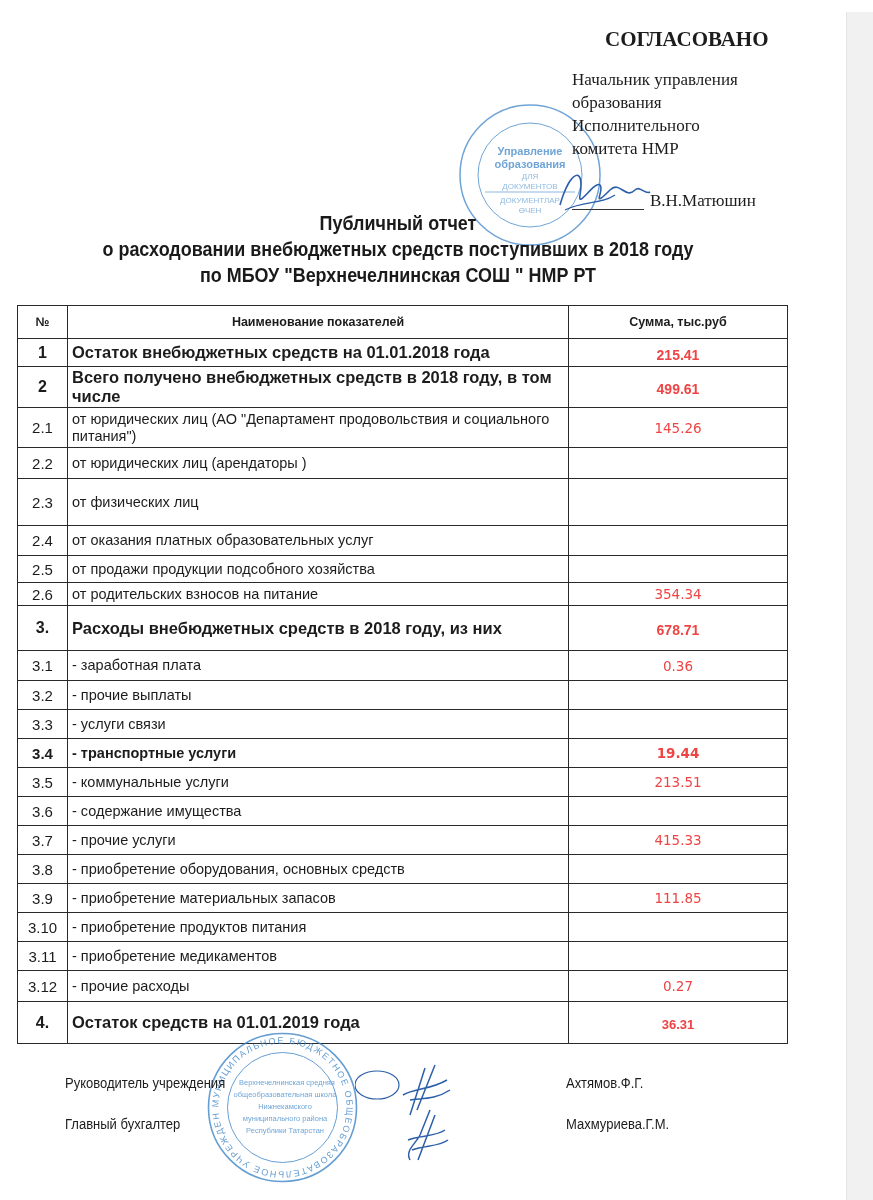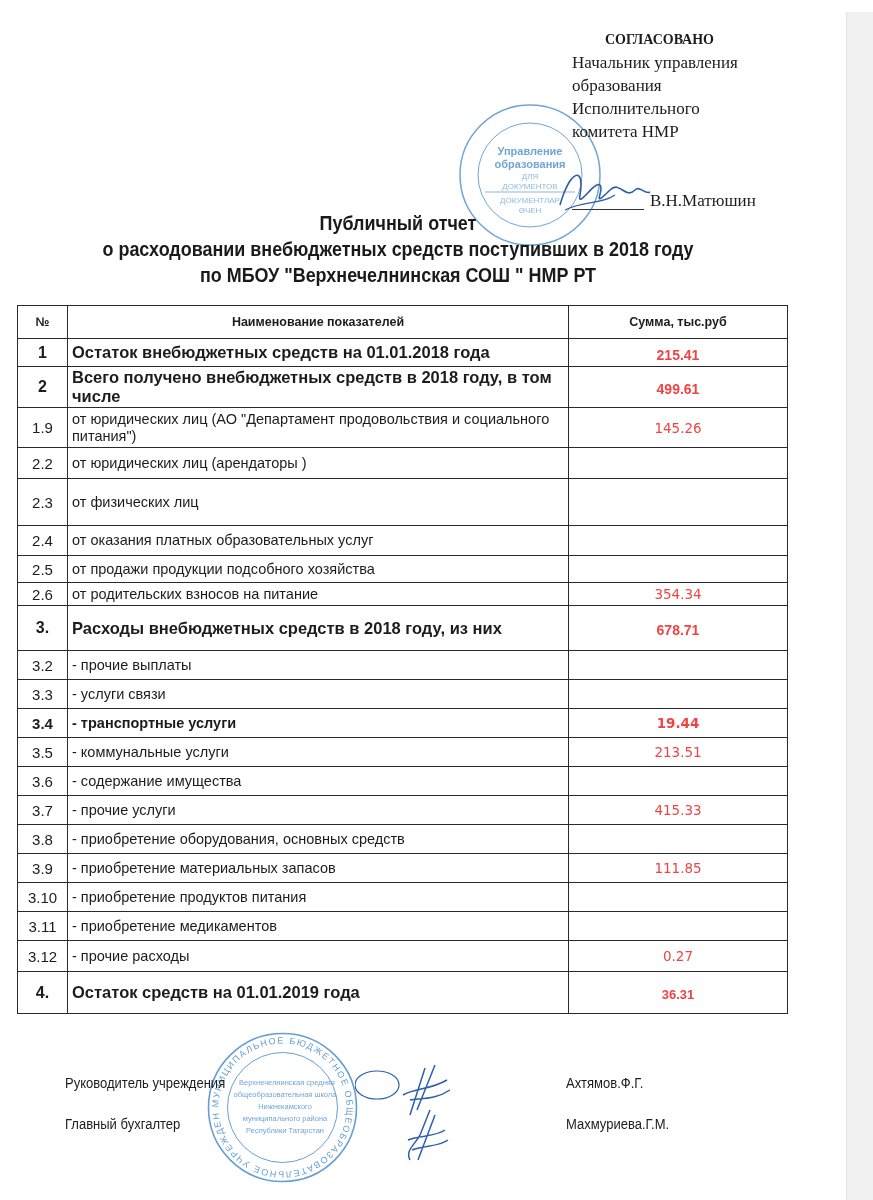--- a/index.html
+++ b/index.html
@@ -10,21 +10,21 @@
     }
     .edge-strip {
       position: absolute; left: 846px; top: 12px; width: 27px; height: 1188px;
       background: #f1f1f1; border-left: 1px solid #e4e4e4;
     }
     
     .approval {
       position: absolute; left: 572px; top: 28px; width: 260px;
       font-family: "Liberation Serif", serif; font-size: 17px; line-height: 23px; color: #1c1c1c;
     }
-    .approval .head { font-weight: bold; font-size: 14px; padding-left: 33px; margin-bottom: 0; }
+    .approval .head { font-weight: bold; font-size: 21px; padding-left: 33px; margin-bottom: 17px; }
     .approval .signer { position: absolute; left: 78px; top: 161px; white-space: nowrap; }
     .sign-line { position: absolute; left: 0px; top: 181px; width: 72px; border-top: 1px solid #333; }
 
     
     .stamp { position: absolute; pointer-events: none; }
     .stamp-top { left: 455px; top: 100px; width: 150px; height: 150px; opacity: 0.75; }
     .stamp-bottom { left: 205px; top: 1030px; width: 155px; height: 155px; opacity: 0.8; }
     .sig { position: absolute; pointer-events: none; }
     .sig-top { left: 555px; top: 160px; width: 100px; height: 60px; }
     .sig-head { left: 355px; top: 1060px; width: 110px; height: 60px; }
@@ -126,21 +126,21 @@
         <td class="num">1</td>
         <td class="name">Остаток внебюджетных средств на 01.01.2018 года</td>
         <td class="sum">215.41</td>
       </tr>
       <tr class="major" style="height: 41px;">
         <td class="num">2</td>
         <td class="name">Всего получено внебюджетных средств в 2018 году, в том числе</td>
         <td class="sum">499.61</td>
       </tr>
       <tr style="height: 40px;">
-        <td class="num">1.9</td>
+        <td class="num">2.1</td>
         <td class="name">от юридических лиц (АО "Департамент продовольствия и социального питания")</td>
         <td class="sum">145.26</td>
       </tr>
       <tr style="height: 31px;">
         <td class="num">2.2</td>
         <td class="name">от юридических лиц (арендаторы )</td>
         <td class="sum"></td>
       </tr>
       <tr style="height: 47px;">
         <td class="num">2.3</td>
@@ -159,20 +159,25 @@
       </tr>
       <tr style="height: 23px;">
         <td class="num">2.6</td>
         <td class="name">от родительских взносов на питание</td>
         <td class="sum">354.34</td>
       </tr>
       <tr class="major" style="height: 45px;">
         <td class="num">3.</td>
         <td class="name">Расходы внебюджетных средств в 2018 году, из них</td>
         <td class="sum">678.71</td>
+      </tr>
+      <tr style="height: 30px;">
+        <td class="num">3.1</td>
+        <td class="name">- заработная плата</td>
+        <td class="sum">0.36</td>
       </tr>
       <tr style="height: 29px;">
         <td class="num">3.2</td>
         <td class="name">- прочие выплаты</td>
         <td class="sum"></td>
       </tr>
       <tr style="height: 29px;">
         <td class="num">3.3</td>
         <td class="name">- услуги связи</td>
         <td class="sum"></td>

